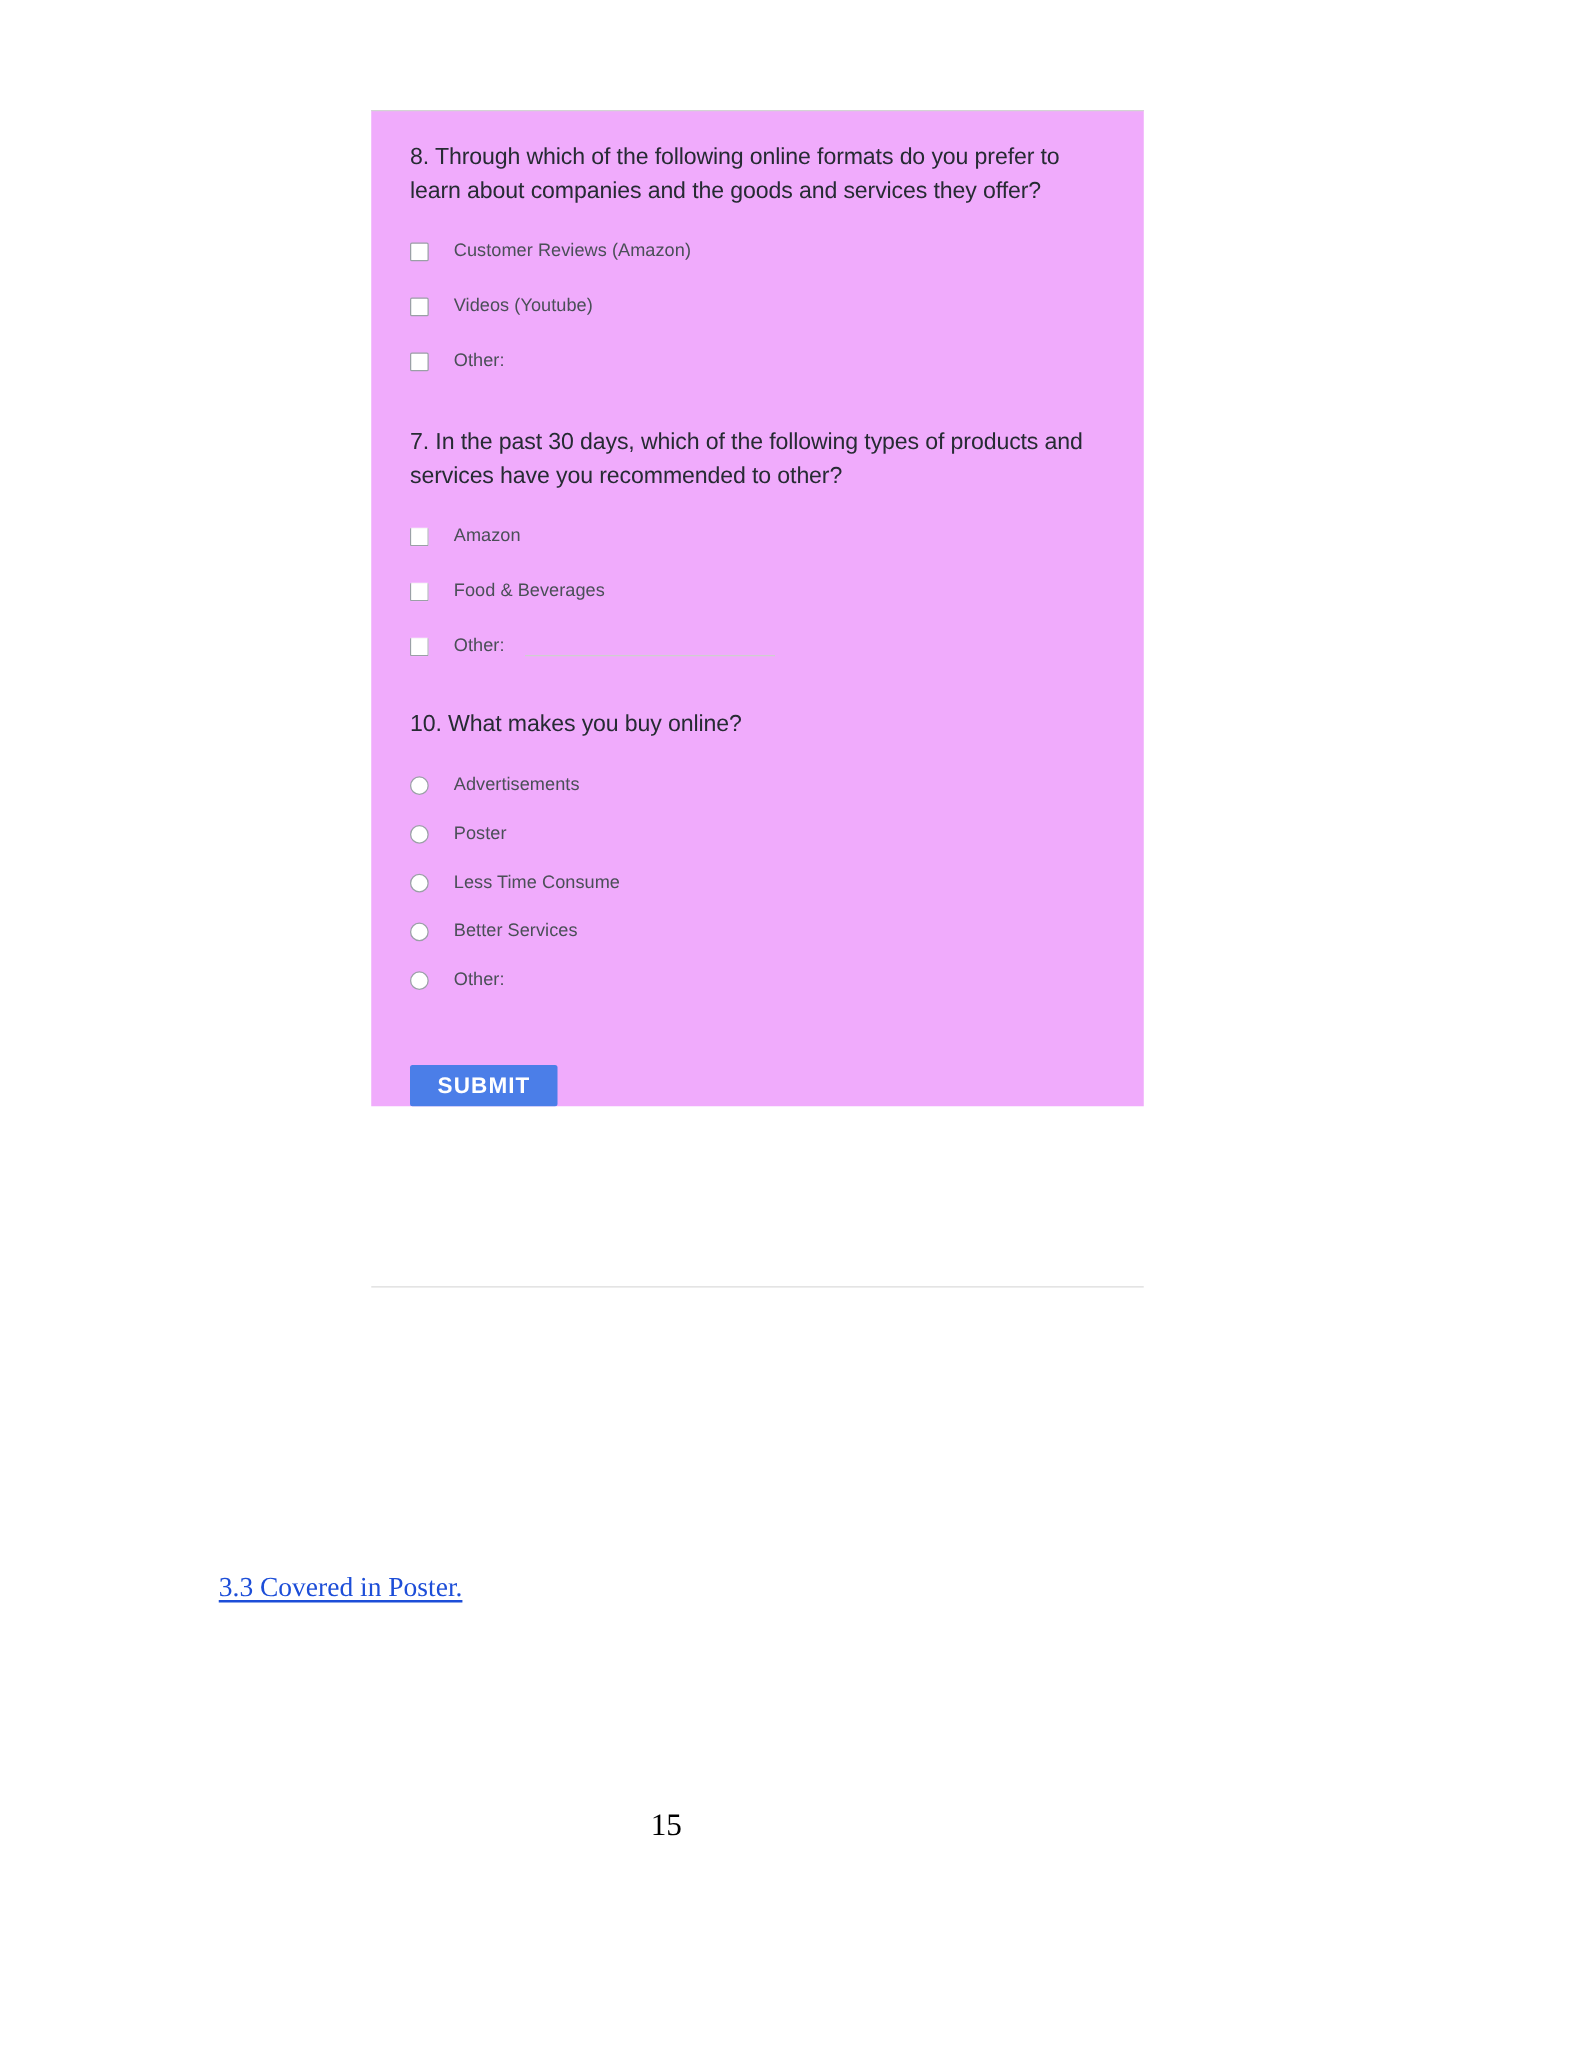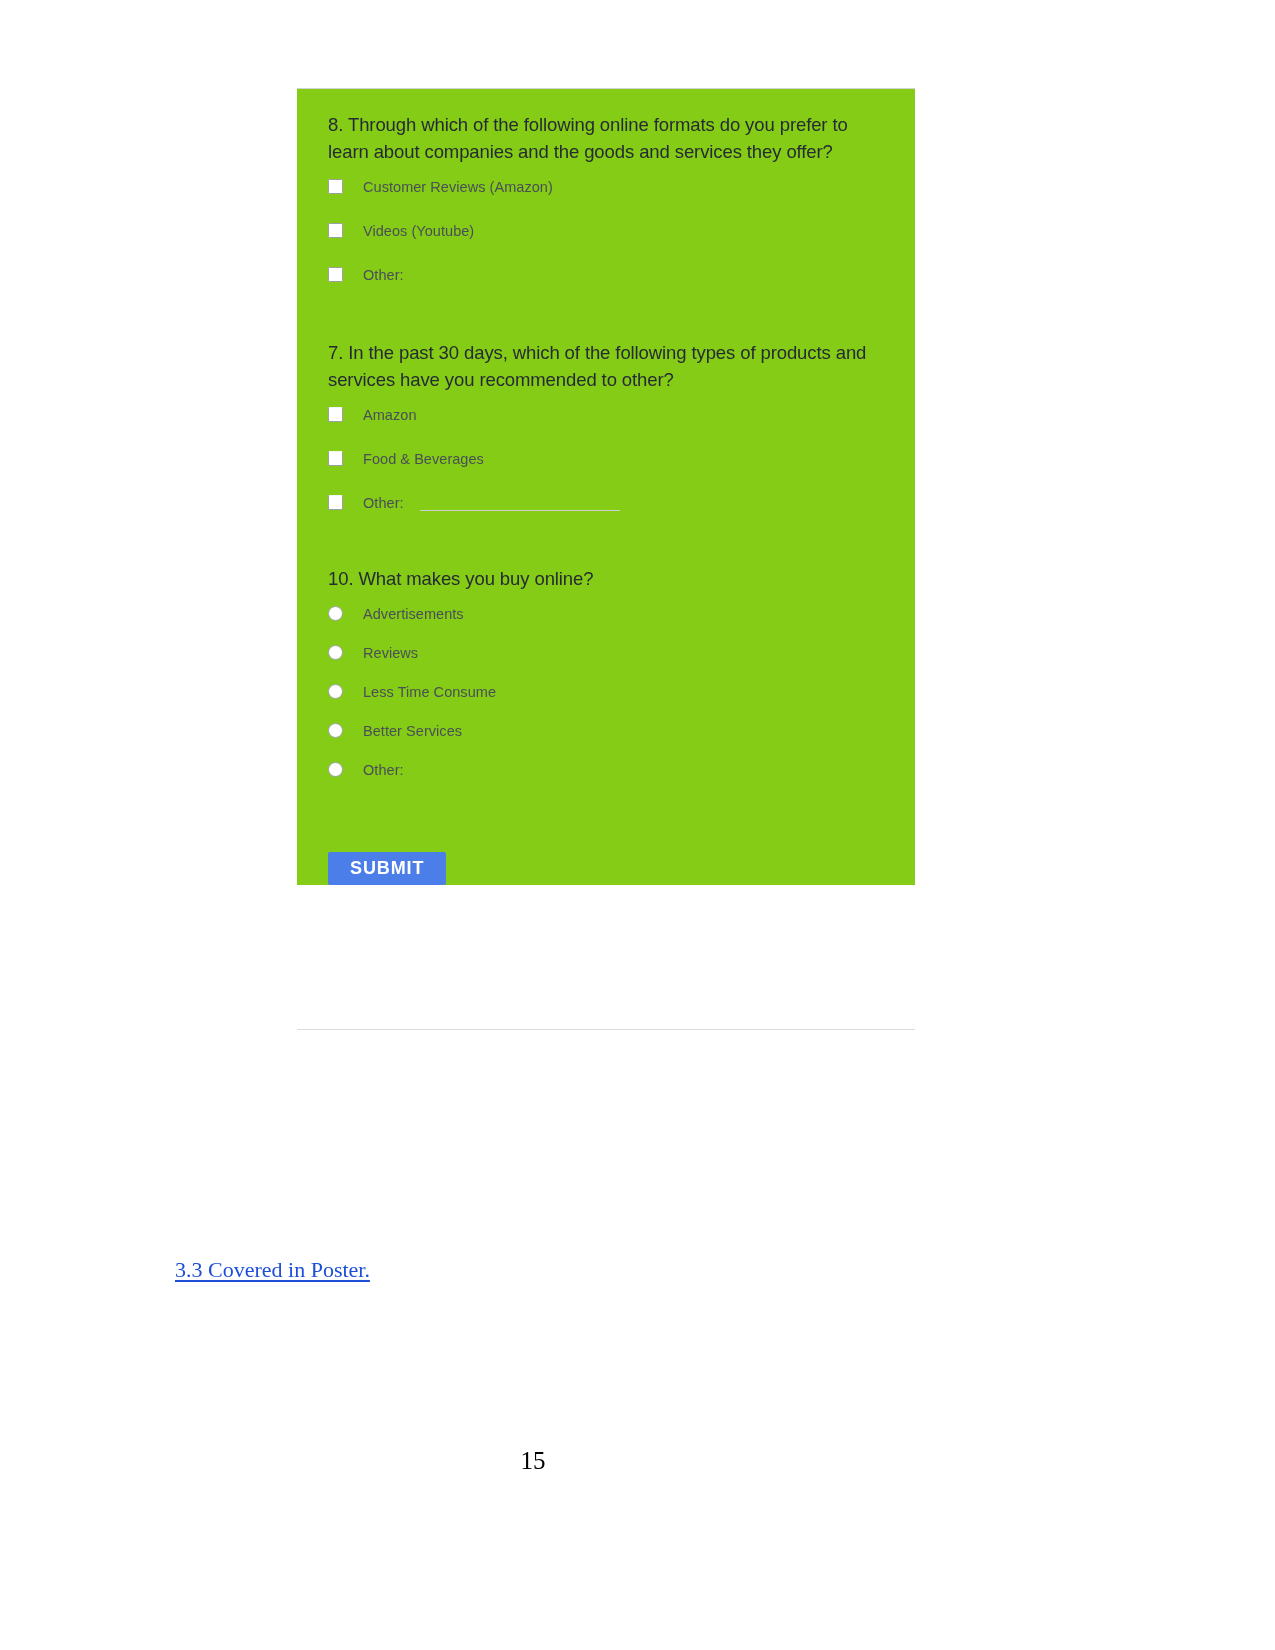--- a/index.html
+++ b/index.html
@@ -15,21 +15,21 @@
     font-family: "Liberation Serif", serif;
     overflow: hidden;
   }
 
   
   .form-image {
     position: absolute;
     left: 297px;
     top: 88px;
     width: 618px;
-    background: #84cc16;
+    background: #f0abfc;
     font-family: "Liberation Sans", sans-serif;
   }
 
   .form-top-rule {
     height: 1px;
     background: #d4d4d4;
     width: 618px;
     margin: 0 0 22px 0;
   }
   .form-bottom-rule {
@@ -48,21 +48,21 @@
     line-height: 27px;
     color: #262b33;
     font-weight: 400;
     letter-spacing: -0.1px;
     max-width: 560px;
     margin: 0 0 14px 0;
   }
 
   .opt-row {
     display: flex;
-    align-items: flex-start;
+    align-items: flex-end;
     height: 30px;
     margin-bottom: 14px;
   }
   .opt-row:last-child { margin-bottom: 0; }
 
   
   .cb {
     width: 15px;
     height: 15px;
     border: 1.4px solid #9aa0a6;
@@ -212,21 +212,21 @@
   <div class="q-block q10">
     <div class="q-title">10. What makes you buy online?</div>
 
     <div class="opt-row">
       <span class="rb"></span>
       <span class="opt-label">Advertisements</span>
     </div>
 
     <div class="opt-row">
       <span class="rb"></span>
-      <span class="opt-label">Reviews</span>
+      <span class="opt-label">Poster</span>
     </div>
 
     <div class="opt-row">
       <span class="rb"></span>
       <span class="opt-label">Less Time Consume</span>
     </div>
 
     <div class="opt-row">
       <span class="rb"></span>
       <span class="opt-label">Better Services</span>

